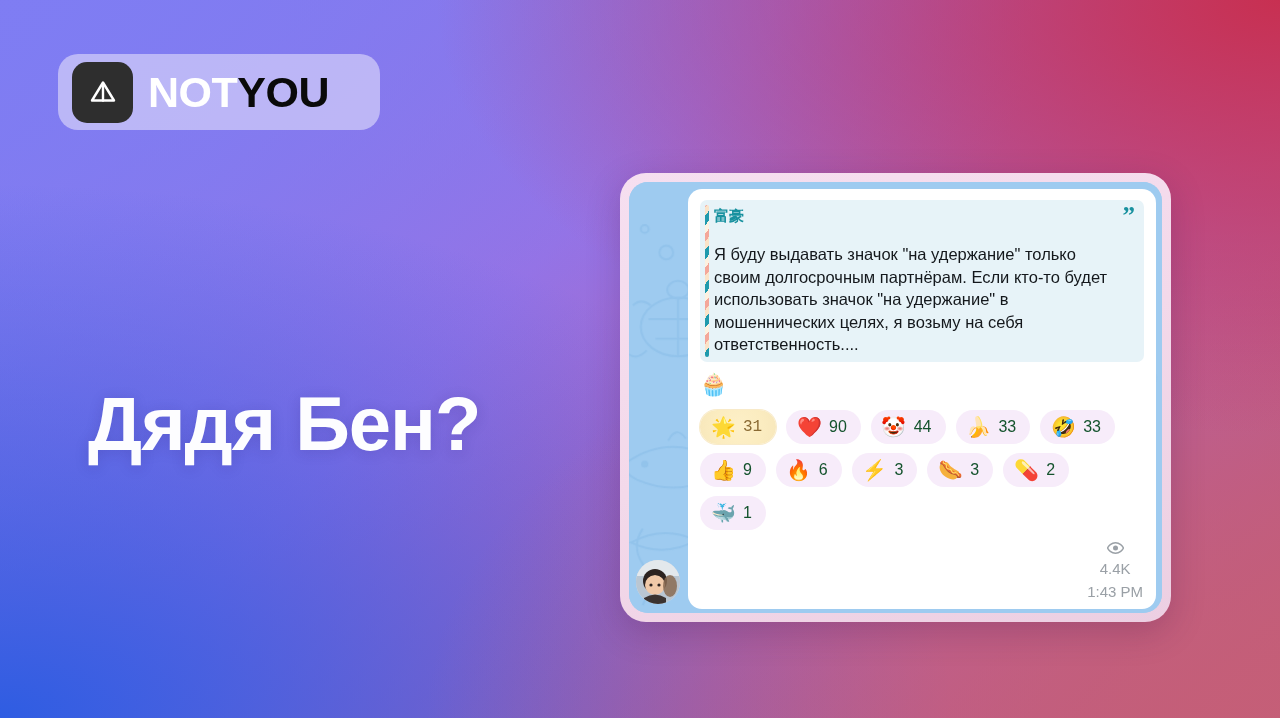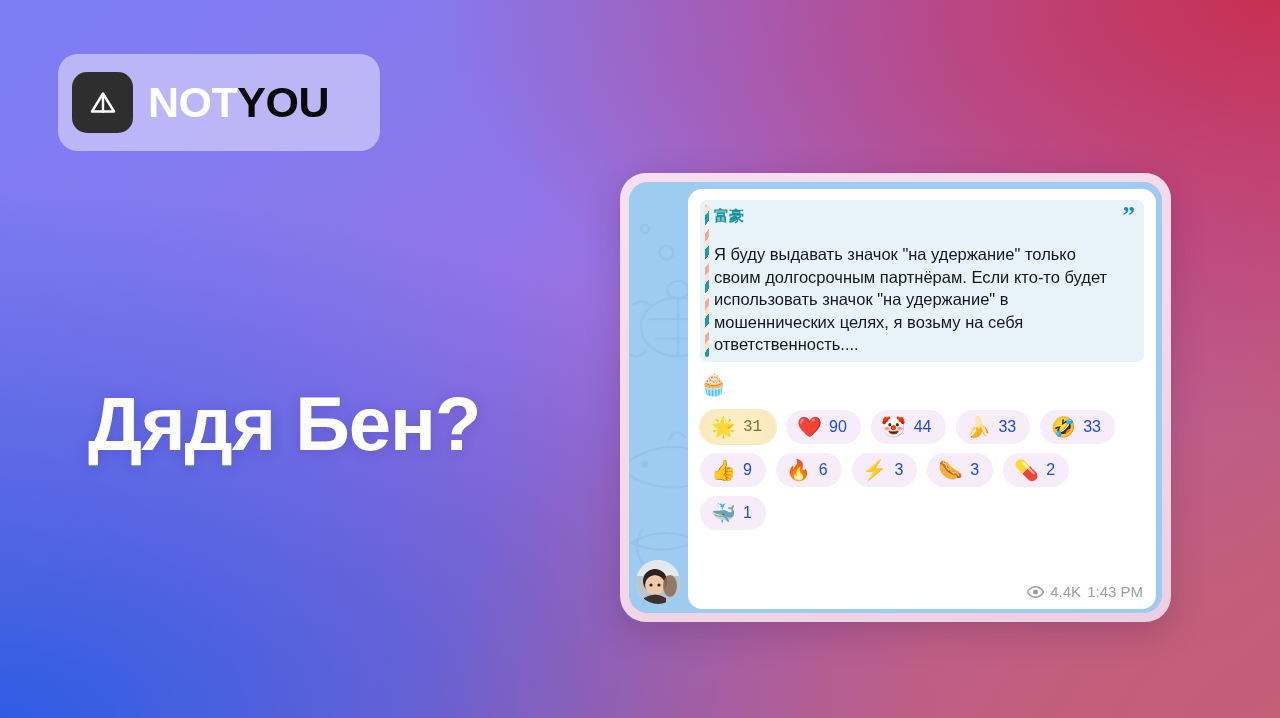--- a/index.html
+++ b/index.html
@@ -11,21 +11,21 @@
       radial-gradient(120% 110% at 100% 0%,   rgba(201,45,76,0.95) 0%,  rgba(201,45,76,0.0) 55%),
       radial-gradient(115% 115% at 100% 100%, rgba(197,95,120,0.92) 0%, rgba(197,95,120,0.0) 58%),
       radial-gradient(120% 120% at 0% 100%,   rgba(43,92,226,0.97) 0%,  rgba(43,92,226,0.0) 62%),
       radial-gradient(125% 125% at 0% 0%,     rgba(127,125,243,0.98) 0%,rgba(127,125,243,0.0) 65%),
       linear-gradient(135deg,#7b7bf0 0%,#9d6fe0 40%,#b65fa8 70%,#c25a72 100%);
   }
 
   
   .logo-badge{
     position:absolute; left:58px; top:54px;
-    width:322px; height:97px;
+    width:322px; height:76px;
     background:rgba(212,208,250,0.70);
     border-radius:20px;
     display:flex; align-items:center; gap:15px;
     padding-left:14px;
   }
   .logo-mark{
     width:61px; height:61px; border-radius:15px;
     background:#2e2e2e;
     display:flex; align-items:center; justify-content:center;
     flex:0 0 auto;
@@ -137,28 +137,28 @@
     border-radius:17px;
     background:#f7ecfa;
     display:flex; align-items:center; gap:7px;
     padding:0 14px 0 11px;
   }
   .chip.chip-selected{
     background:radial-gradient(circle at 50% 50%,#fdf0c8 0%,#fbecc0 60%,#f7e7bb 100%);
     box-shadow:0 0 0 1px rgba(236,196,100,0.35);
   }
   .chip-emoji{ font-size:20px; line-height:1; }
-  .chip-count{ font-size:16px; color:#1d4ed8; font-weight:500; line-height:1; }
+  .chip-count{ font-size:16px; color:#14532d; font-weight:500; line-height:1; }
   .chip.chip-selected .chip-count{ color:#8a6a33;font-family:Liberation Mono, monospace; }
 
   
   .meta{
     position:absolute; right:13px; bottom:9px;
     display:flex; align-items:center; gap:6px;
-    color:#9aa0a6; font-size:15px;
+    color:#9aa0a6; font-size:15px;flex-direction:column;
   }
   .meta svg{ display:block; }
 </style>
 </head>
 <body>
 
 <div class="logo-badge">
   <div class="logo-mark">
     <svg width="34" height="34" viewBox="0 0 34 34" fill="none" aria-hidden="true">
       <path d="M17 7.5 L28 25.5 L6 25.5 Z" stroke="#ffffff" stroke-width="2.4" stroke-linejoin="round" fill="none"></path>

